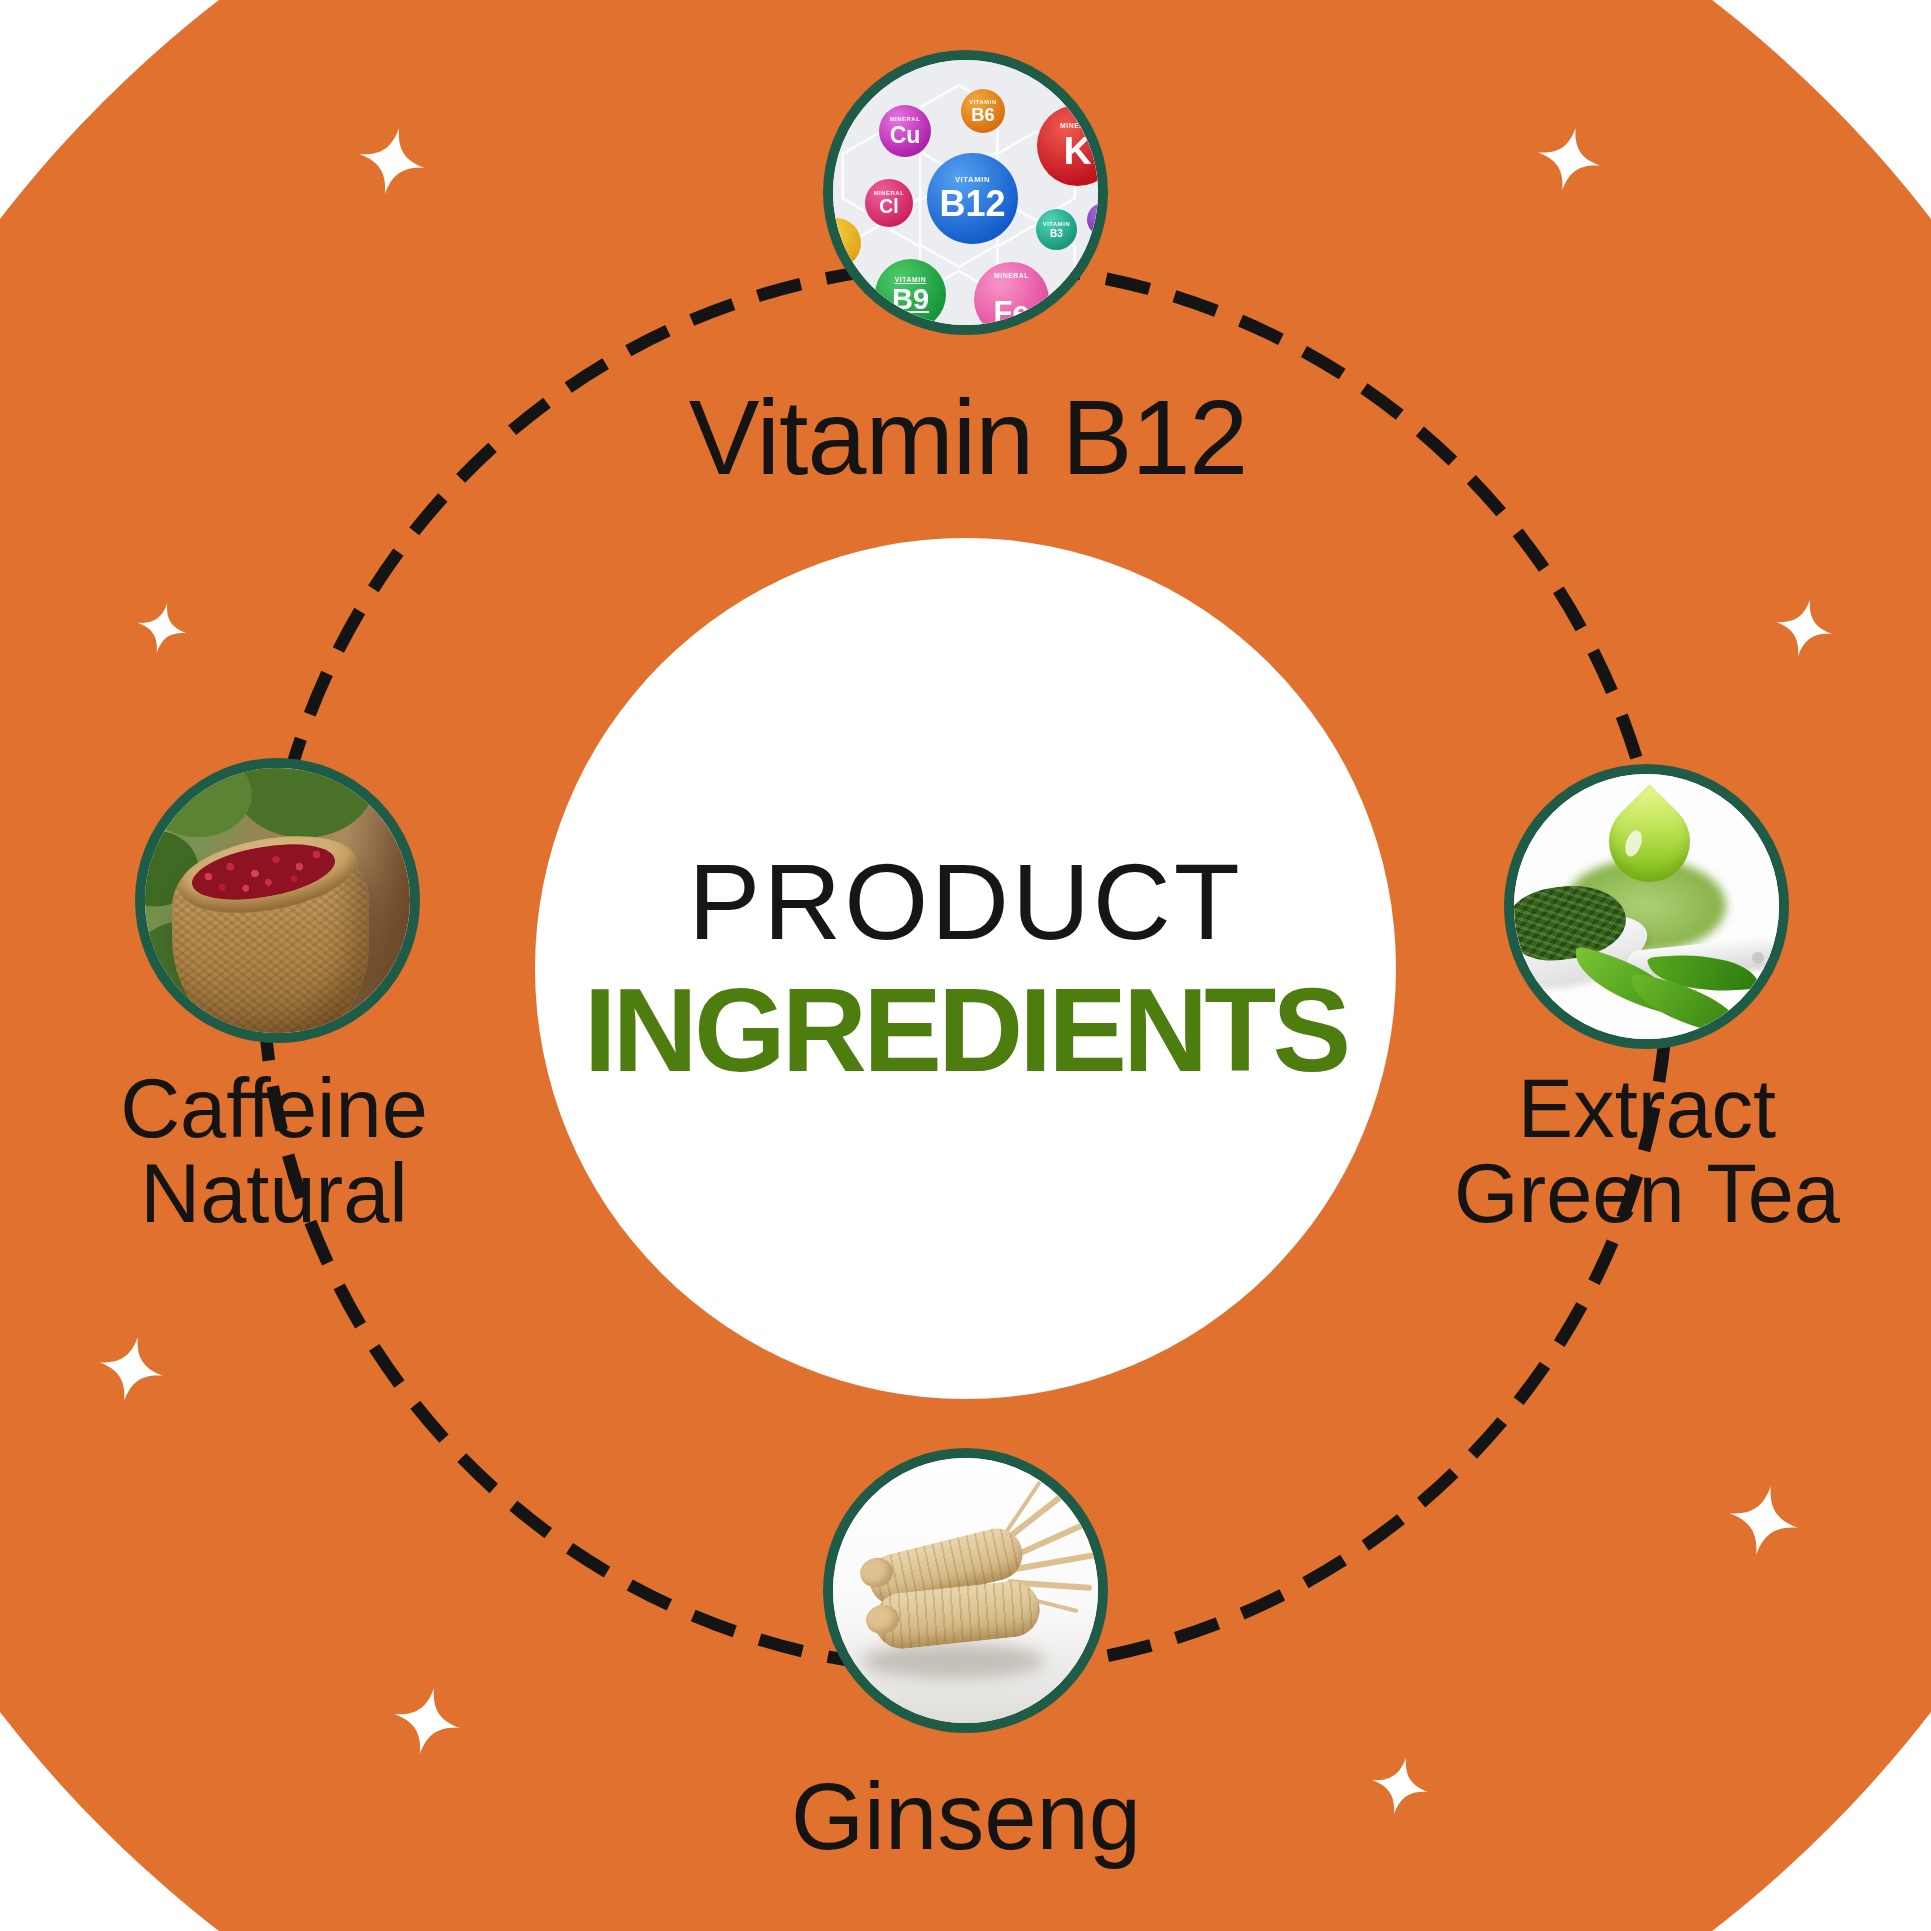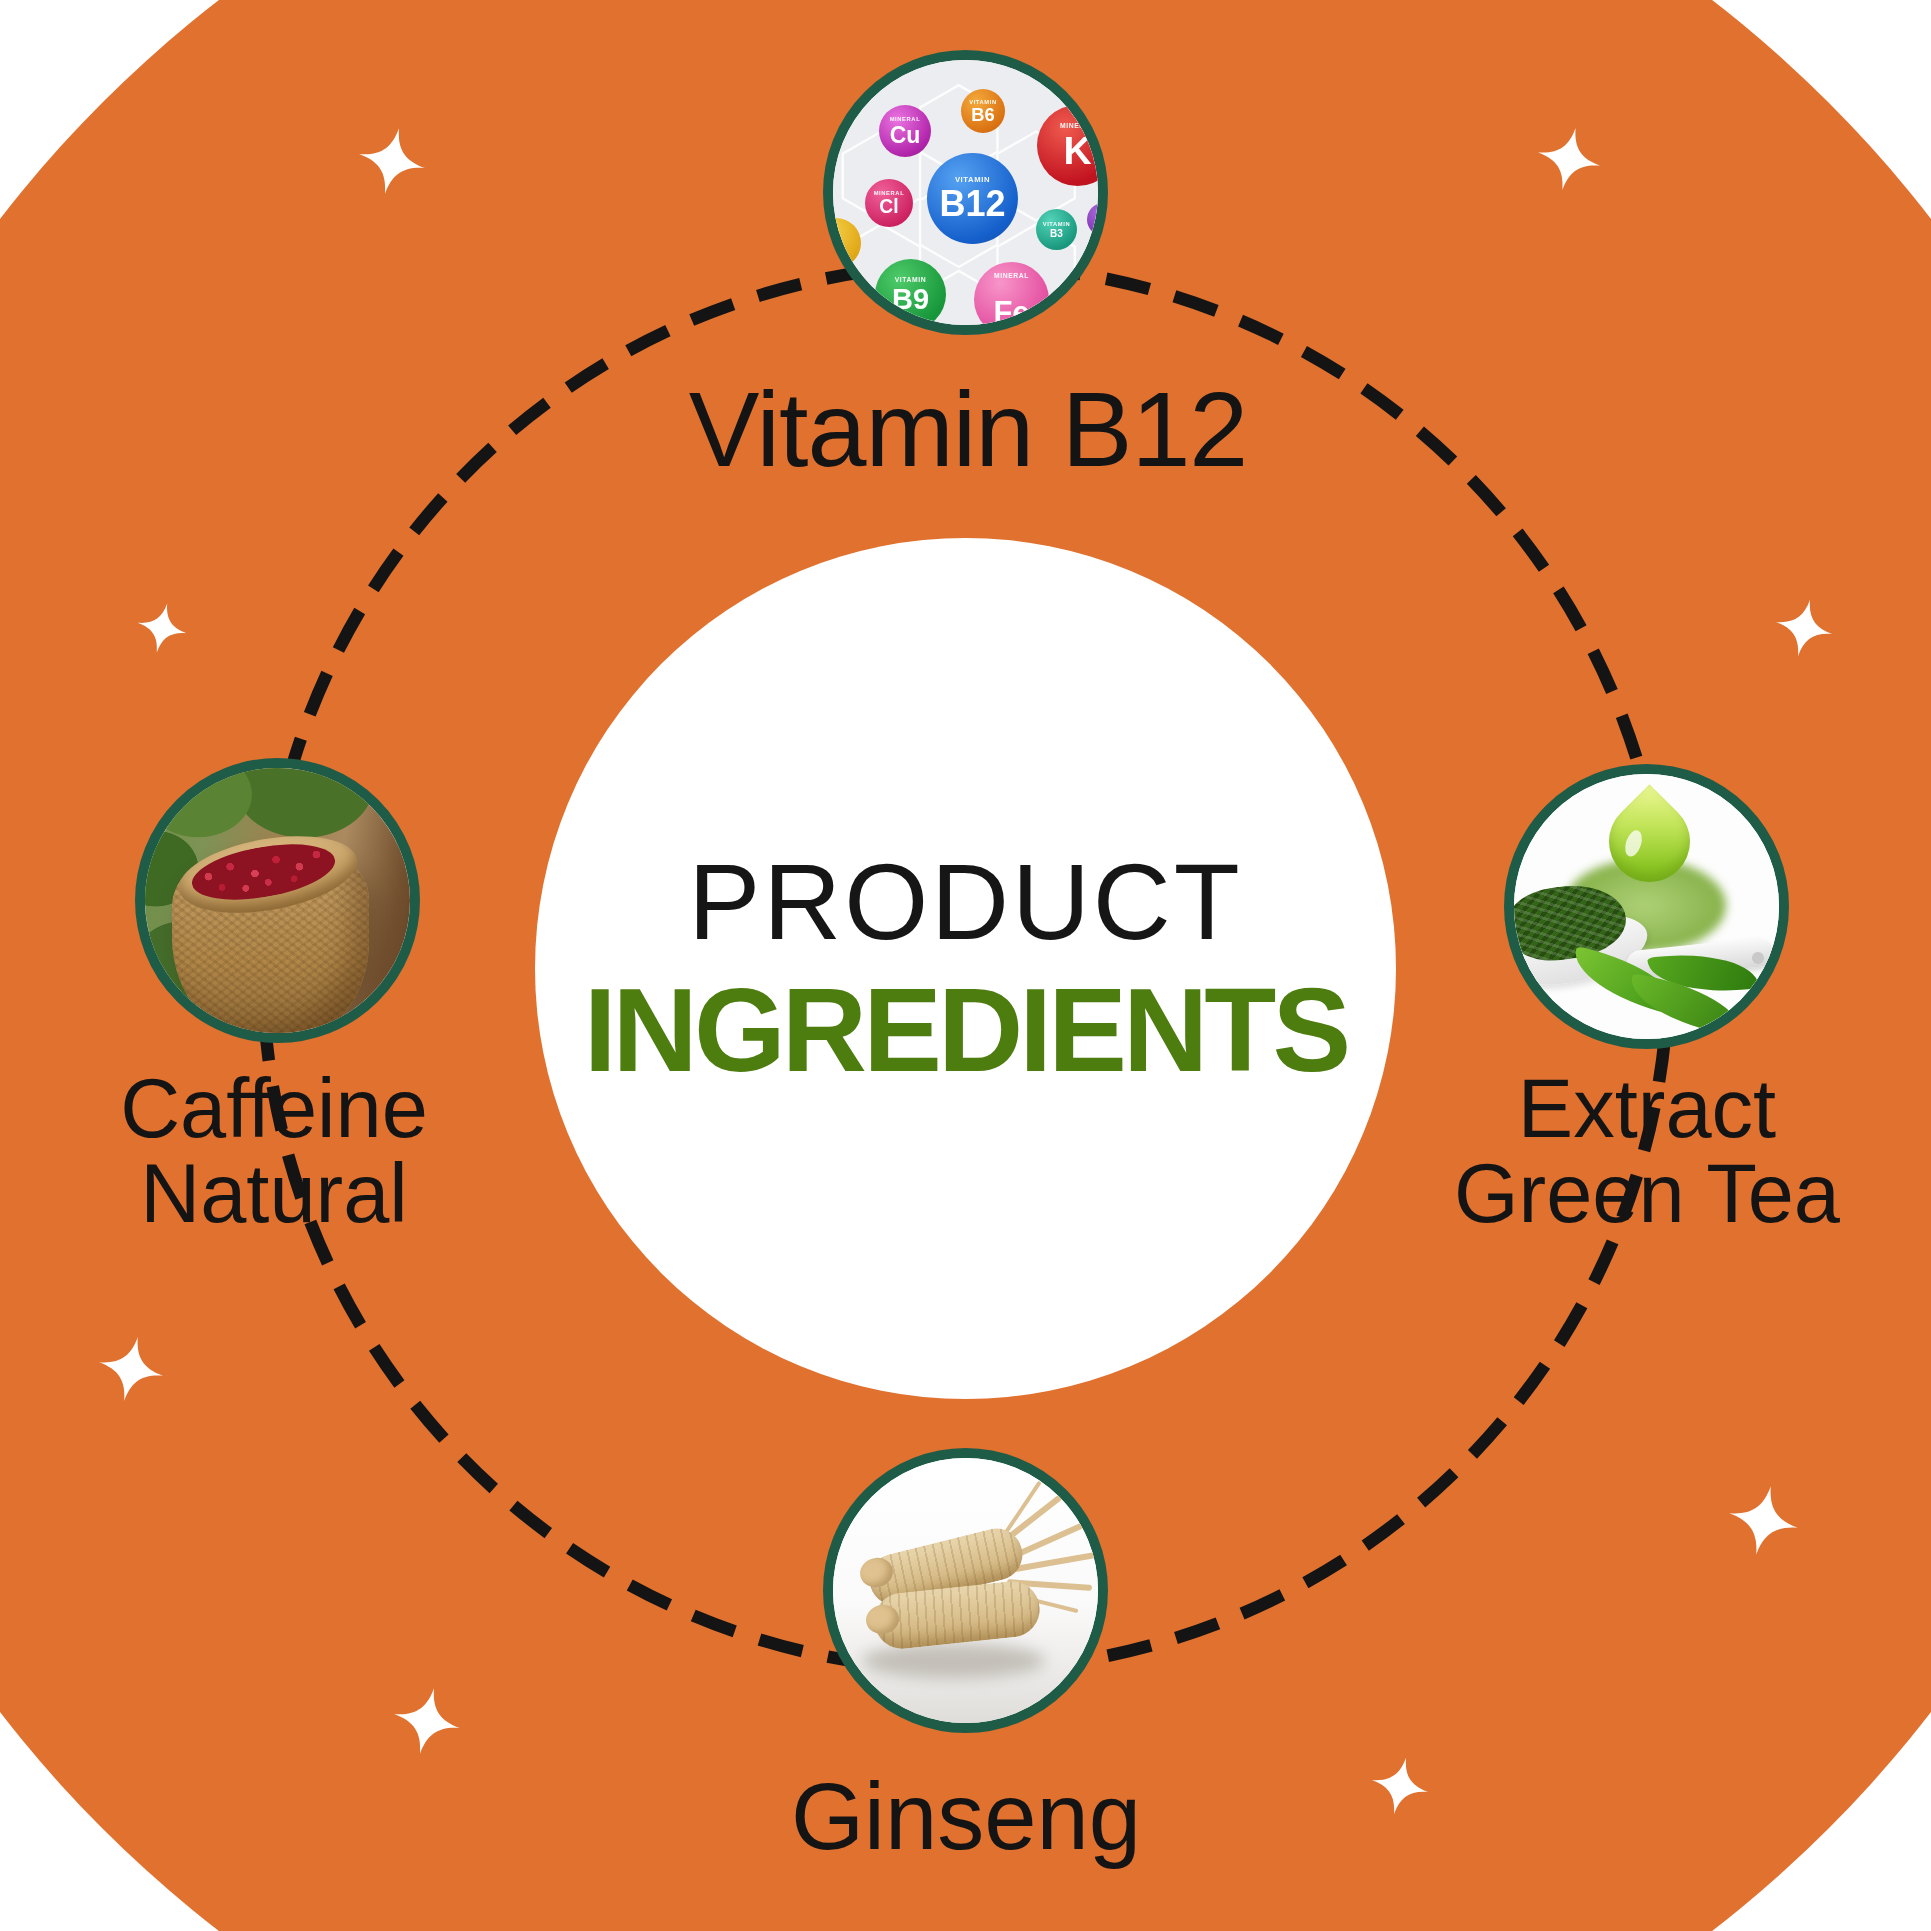--- a/index.html
+++ b/index.html
@@ -17,21 +17,21 @@
   
   .photo-circle{position:absolute;width:265px;height:265px;border:10.6px solid #1F5C48;border-radius:50%;
                 overflow:hidden;background:#fff;}
   .pc-top{left:823px;top:50px;}
   .pc-left{left:135px;top:758px;}
   .pc-right{left:1504px;top:764px;}
   .pc-bottom{left:823px;top:1448px;}
   .panel{position:absolute;left:0;top:0;width:265px;height:265px;}
   
   .label{position:absolute;color:#141414;text-align:center;line-height:1;transform:translateX(-50%);white-space:nowrap;}
-  .label-top{left:968px;top:376px;font-size:106px;letter-spacing:-1px;}
+  .label-top{left:968px;top:384px;font-size:106px;letter-spacing:-1px;}
   .label-left{left:274px;top:1066px;font-size:83px;line-height:85px;}
   .label-right{left:1647px;top:1066px;font-size:83px;line-height:85px;}
   .label-bottom{left:966px;top:1770px;font-size:94px;}
   
   .vit-bg{background:#ecedf0;}
   .hexes{position:absolute;left:0;top:0;}
   .ball{position:absolute;border-radius:50%;display:flex;flex-direction:column;align-items:center;
         justify-content:center;color:#fff;font-weight:700;text-align:center;}
   .ball .kind{font-size:5.8px;letter-spacing:0.6px;opacity:.95;line-height:1.4;}
   .ball .sym{line-height:1;}
@@ -42,21 +42,21 @@
   .b-k{left:204px;top:45px;width:81px;height:81px;background:radial-gradient(circle at 35% 28%,#ef5a4e,#c1121f 72%);}
   .b-k .kind{font-size:6.8px;}
   .b-k .sym{font-size:39px;}
   .b-b12{left:94px;top:93px;width:91px;height:91px;background:radial-gradient(circle at 35% 28%,#55a2f2,#1660cc 70%,#0d4aa8);}
   .b-b12 .kind{font-size:7.7px;}
   .b-b12 .sym{font-size:36px;}
   .b-cl{left:32px;top:119px;width:48px;height:48px;background:radial-gradient(circle at 35% 28%,#f0609a,#cc2060 75%);}
   .b-cl .sym{font-size:19.3px;}
   .b-b3{left:203px;top:149px;width:41px;height:41px;background:radial-gradient(circle at 35% 28%,#52d4b8,#17967c 75%);}
   .b-b3 .sym{font-size:10px;}
-  .b-b9{left:42px;top:199px;width:71px;height:71px;background:radial-gradient(circle at 35% 28%,#4ecb6a,#17973a 72%);}
+  .b-b9{left:42px;top:199px;width:71px;height:71px;background:radial-gradient(circle at 35% 28%,#4ecb6a,#17973a 72%);text-decoration:underline;}
   .b-b9 .kind{font-size:6.8px;}
   .b-b9 .sym{font-size:29px;}
   .b-fe{left:141px;top:202px;width:75px;height:75px;background:radial-gradient(circle at 35% 28%,#f895c9,#e1489c 75%);gap:17px;}
   .b-fe .kind{font-size:6.8px;}
   .b-fe .sym{font-size:31px;}
   .b-yl{left:-22px;top:158px;width:50px;height:50px;background:radial-gradient(circle at 35% 28%,#f7d44a,#dfa515 75%);}
   .b-pu{left:254px;top:143px;width:33px;height:33px;background:radial-gradient(circle at 35% 28%,#a968db,#7a2fae 75%);}
   
   .cof-bg{background:
     radial-gradient(97px 77px at 20% 10%,#5a8433 0 55%,rgba(0,0,0,0) 56%),

